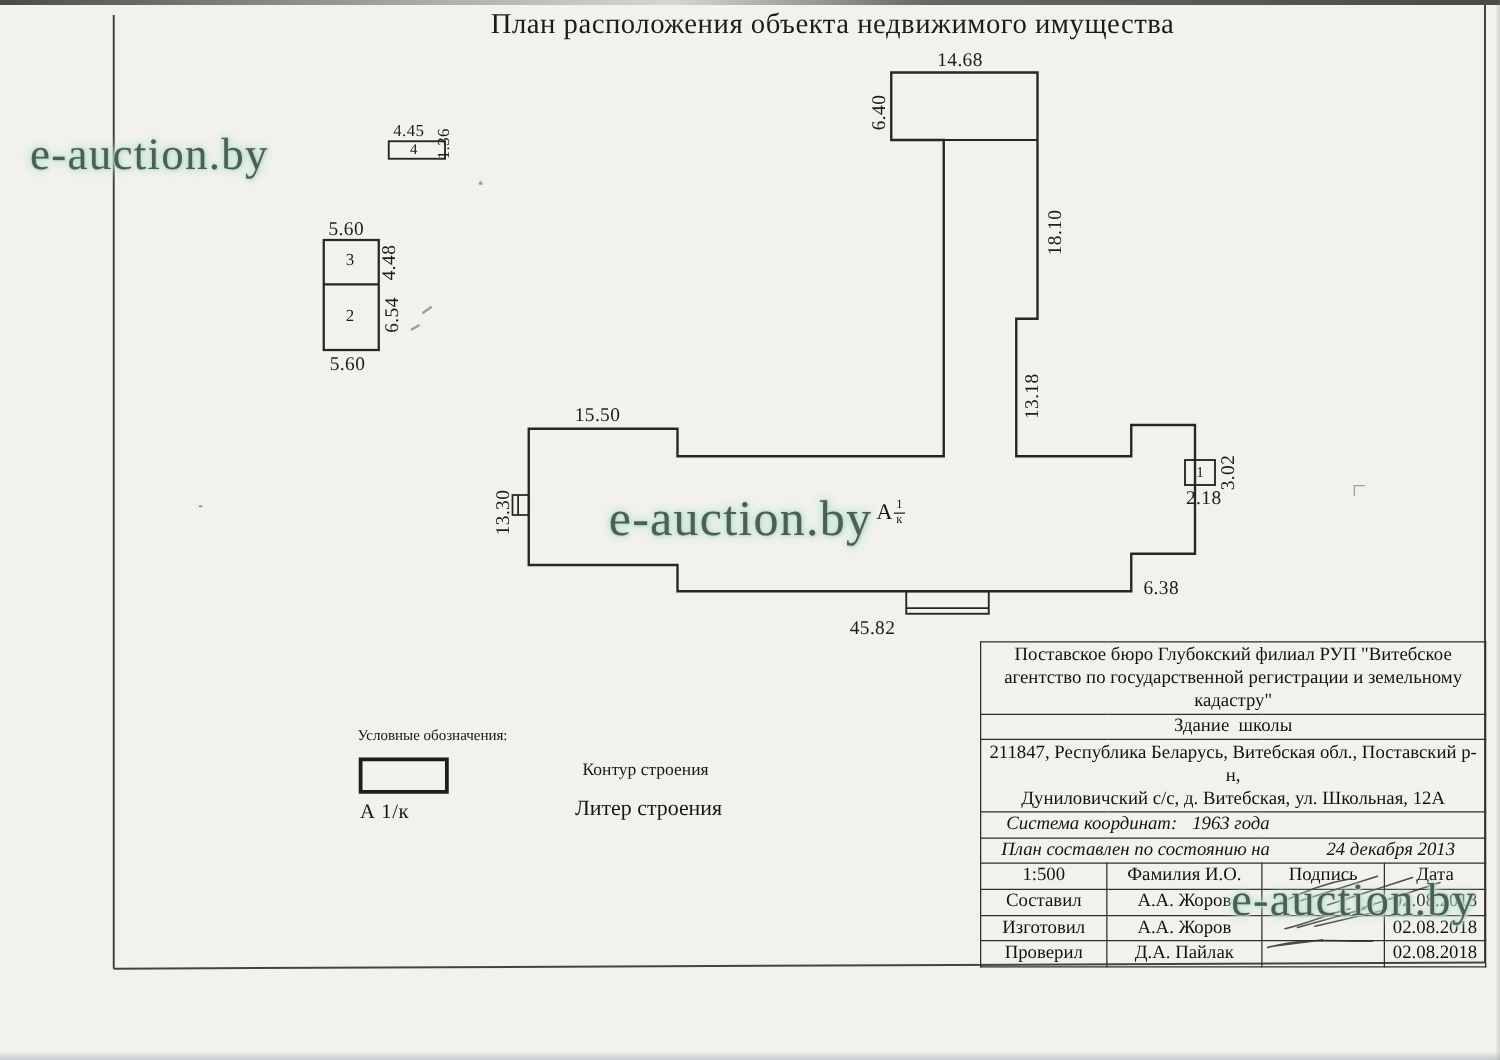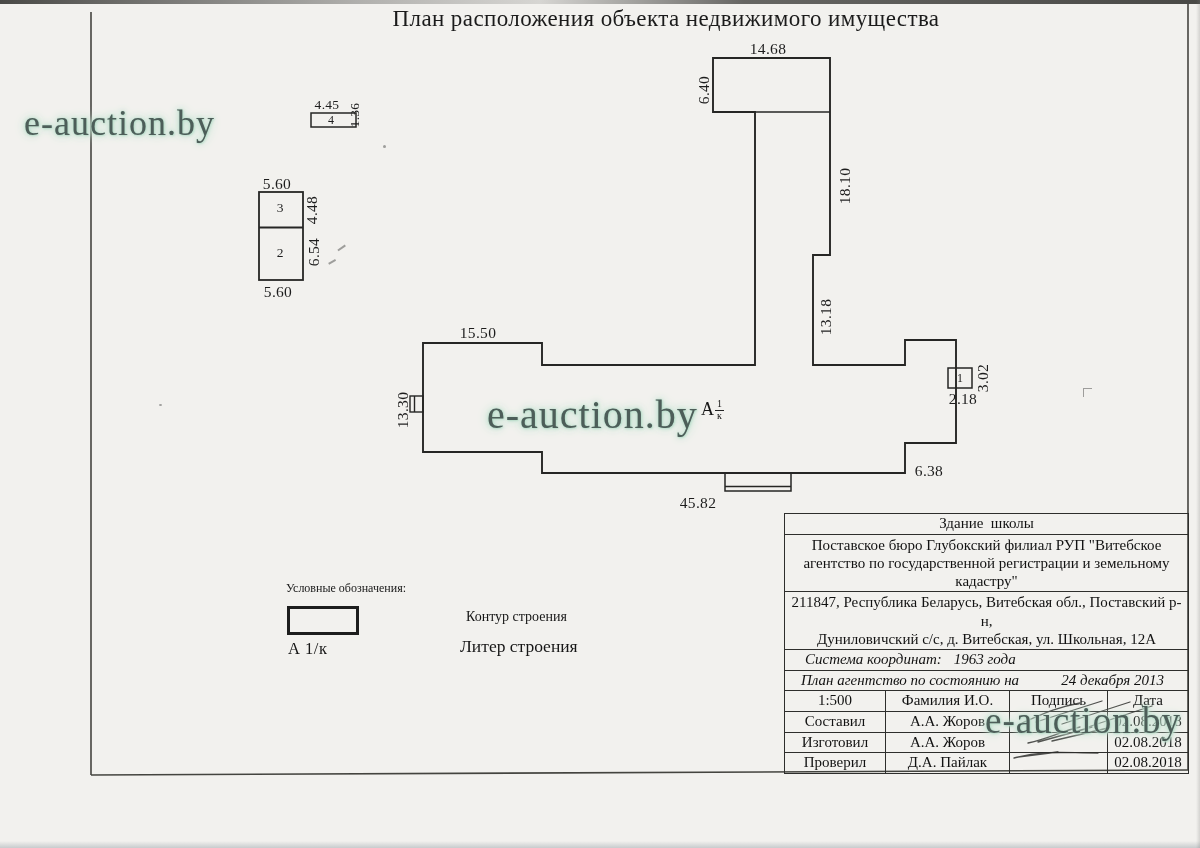--- a/index.html
+++ b/index.html
@@ -153,48 +153,48 @@
 
 <div class="abs tb-wrap">
   <table class="tb">
     <colgroup>
         <col style="width:101px">
         <col style="width:124px">
         <col style="width:98px">
         <col style="width:81px">
       </colgroup>
     <tbody>
-        <tr style="height:20px">
-      <td colspan="4" style="white-space:pre;">Здание  школы</td>
-    </tr>
-    <tr style="height:55px">
+        <tr style="height:55px">
       <td colspan="4" class="tall">
         <div>Поставское бюро Глубокский филиал РУП "Витебское</div>
         <div>агентство по государственной регистрации и земельному</div>
         <div>кадастру"</div>
       </td>
+    </tr>
+    <tr style="height:20px">
+      <td colspan="4" style="white-space:pre;">Здание  школы</td>
     </tr>
     <tr style="height:42px">
       <td colspan="4" class="tall">
         <div>211847, Республика Беларусь, Витебская обл., Поставский р-н,</div>
         <div>Дуниловичский с/с, д. Витебская, ул. Школьная, 12А</div>
       </td>
     </tr>
     <tr style="height:18px">
       <td colspan="4" class="left">
         <div class="flexcell coord-cell">
           <span>Система координат:</span>
           <span class="val">1963 года</span>
         </div>
       </td>
     </tr>
     <tr style="height:18px">
       <td colspan="4">
         <div class="flexcell plan-cell">
-          <span>План агентство по состоянию на</span>
+          <span>План составлен по состоянию на</span>
           <span>24 декабря 2013</span>
         </div>
       </td>
     </tr>
     <tr style="height:19px">
       <td>1:500</td>
       <td>Фамилия И.О.</td>
       <td>Подпись</td>
       <td>Дата</td>
     </tr>

